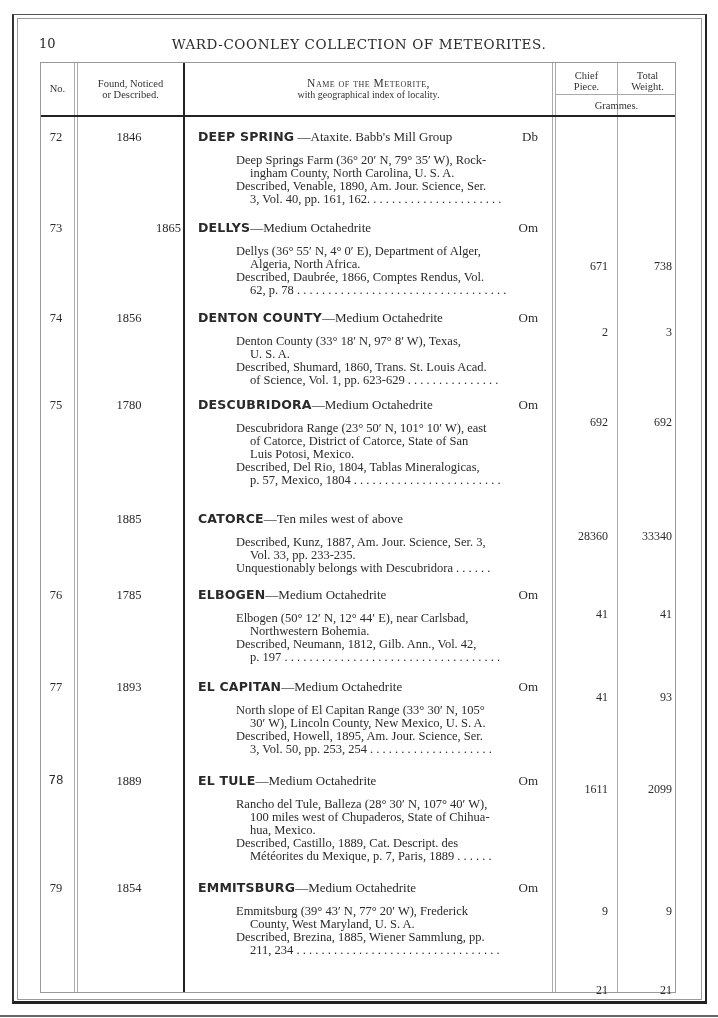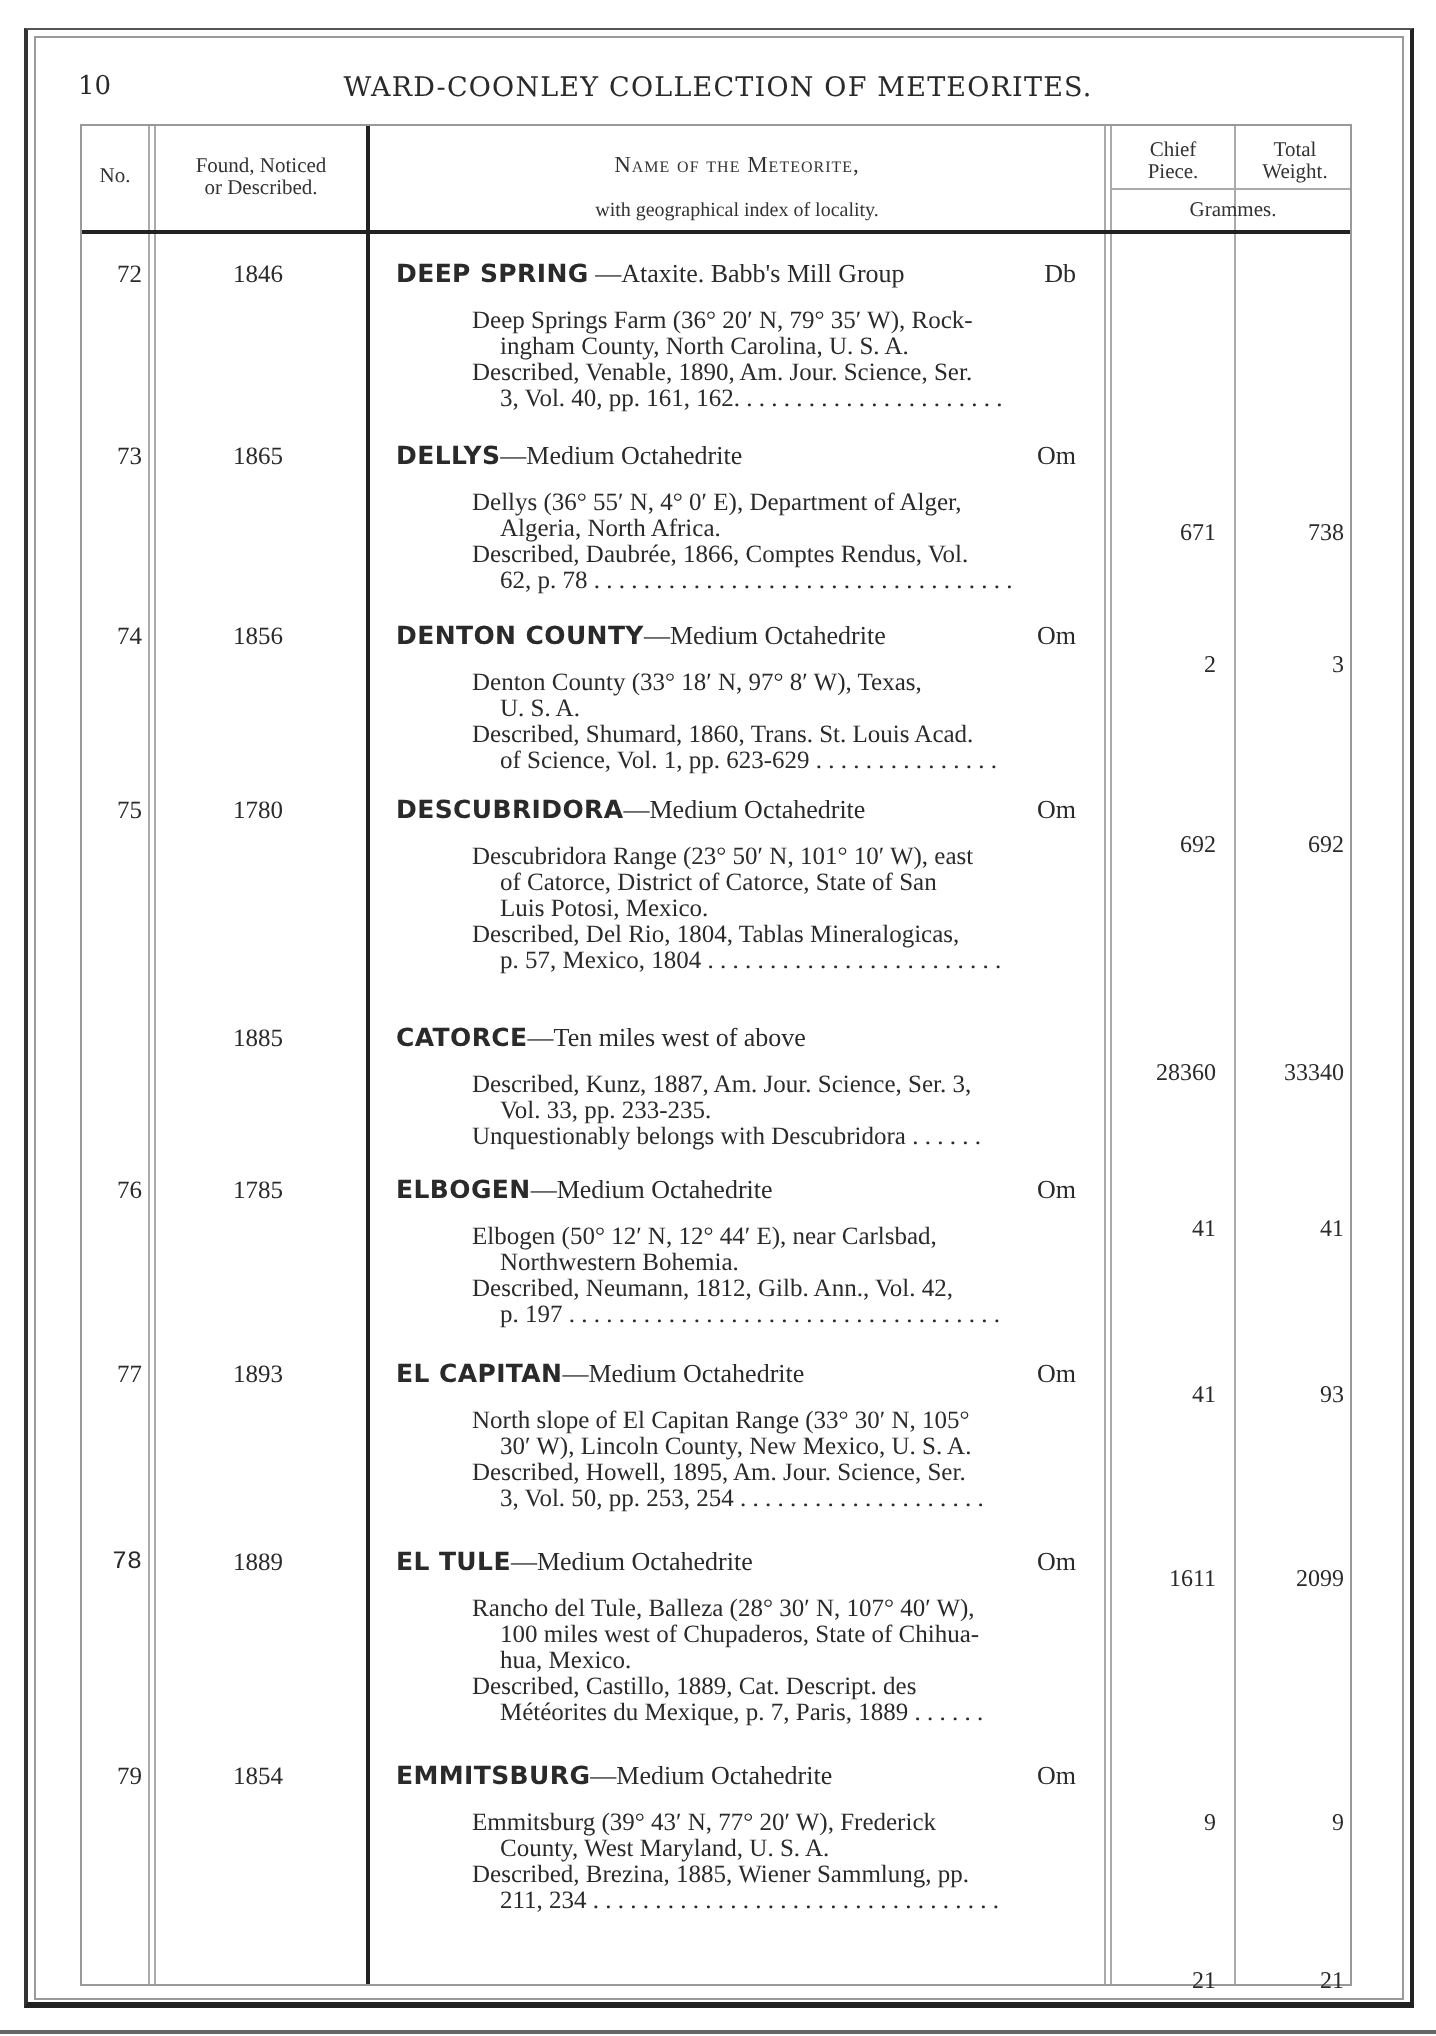--- a/index.html
+++ b/index.html
@@ -14,21 +14,21 @@
   .running-title { position:absolute; left:0; width:718px; top:36px; text-align:center; font-size:13.5px; letter-spacing:0.6px; }
   .table { position:absolute; left:40px; top:62px; width:636px; height:931px; border:1px solid #999; box-sizing:border-box; font-family:"Liberation Serif","DejaVu Serif",serif; }
   .vline { position:absolute; top:0; bottom:0; width:1px; background:#aaa; }
   .vline.thick { width:2px; background:#222; top:0; }
   .hline-head { position:absolute; left:0; right:0; top:52px; height:2px; background:#222; }
   .th { position:absolute; text-align:center; font-size:10.5px; line-height:11px; color:#333; }
   .th-name { font-size:11.5px; letter-spacing:0.5px; }
   .th-sub { font-size:10px; }
   .gram-line { position:absolute; left:515px; right:0; top:31px; height:1px; background:#aaa; }
   .cell { position:absolute; font-size:12.5px; line-height:13px; }
-  .no { width:30px; text-align:right; left:0; }
+  .no { width:30px; text-align:center; left:0; }
   .yr { width:104px; text-align:center; left:36px; }
   .head { left:157px; width:340px; font-size:13px; white-space:nowrap; }
   .head b { font-family:"DejaVu Sans","Liberation Sans",sans-serif; font-weight:bold; font-size:12.5px; letter-spacing:0.2px; }
   .cls { position:absolute; right:0; top:0; }
   .desc { left:171px; width:323px; font-size:12.5px; line-height:13px; text-align:justify; }
   .desc .ln { display:block; white-space:nowrap; overflow:hidden;margin-left:24px; }
   .desc .ind { padding-left:14px; }
   .num { text-align:right; font-size:12px; }
   .chief { left:515px; width:52px; }
   .total { left:579px; width:52px; }
@@ -53,21 +53,21 @@
   <div class="hline-head"></div>
   <div class="gram-line"></div>
 
   <div class="th" style="left:0;width:33px;top:20px">No.</div>
   <div class="th" style="left:37px;width:105px;top:15px">
     <div>Found, Noticed</div>
     <div>or Described.</div>
   </div>
   <div class="th" style="left:144px;width:367px;top:15px">
     <div class="th-name" style="font-variant:small-caps">Name of the Meteorite,</div>
-    <div class="th-sub" style="margin-top:11px">with geographical index of locality.</div>
+    <div class="th-sub" style="margin-top:0">with geographical index of locality.</div>
   </div>
   <div class="th" style="left:515px;width:61px;top:7px">
     <div>Chief</div>
     <div>Piece.</div>
   </div>
   <div class="th" style="left:577px;width:59px;top:7px">
     <div>Total</div>
     <div>Weight.</div>
   </div>
   <div class="th" style="left:515px;width:121px;top:37px">Grammes.</div>
@@ -79,21 +79,21 @@
         <span class="ln">Deep Springs Farm (36° 20′ N, 79° 35′ W), Rock-</span>
         <span class="ln ind">ingham County, North Carolina, U. S. A.</span>
         <span class="ln">Described, Venable, 1890, Am. Jour. Science, Ser.</span>
         <span class="ln ind">3, Vol. 40, pp. 161, 162. . . . . . . . . . . . . . . . . . . . . .</span>
       </div>
       <div class="cell num chief" style="top: 197px;">671</div>
       <div class="cell num total" style="top: 197px;">738</div>
     </div>
     <div style="position: absolute; left: 0px; top: 0px; width: 100%;">
       <div class="cell no" style="top: 159px;">73</div>
-      <div class="cell yr" style="top: 159px;">1865</div>
+      <div class="cell yr" style="top: 159px; text-align: right;">1865</div>
       <div class="cell head" style="top: 158px;"><b>DELLYS</b><span>—Medium Octahedrite</span><span class="cls">Om</span></div>
       <div class="cell desc" style="top: 182px;">
         <span class="ln">Dellys (36° 55′ N, 4° 0′ E), Department of Alger,</span>
         <span class="ln ind">Algeria, North Africa.</span>
         <span class="ln">Described, Daubrée, 1866, Comptes Rendus, Vol.</span>
         <span class="ln ind">62, p. 78 . . . . . . . . . . . . . . . . . . . . . . . . . . . . . . . . . .</span>
       </div>
       <div class="cell num chief" style="top: 263px;">2</div>
       <div class="cell num total" style="top: 263px;">3</div>
     </div>

